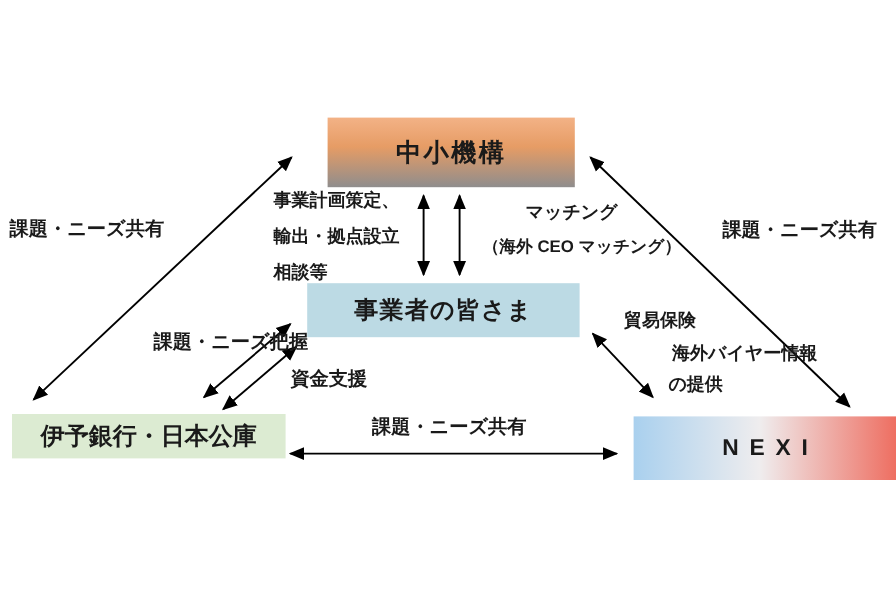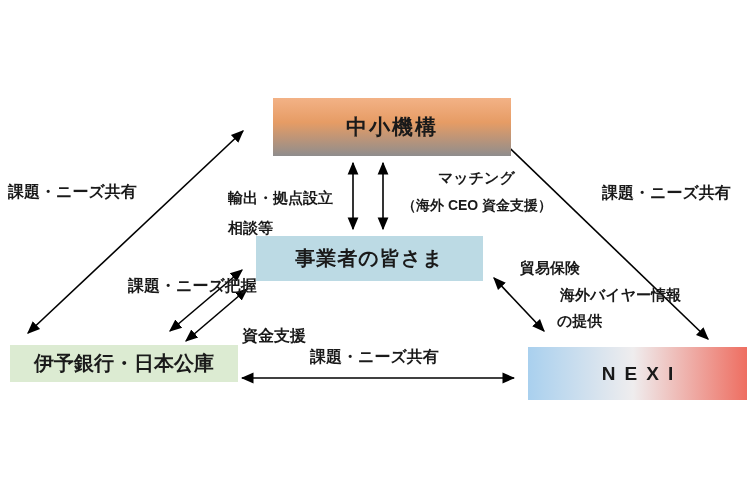--- a/index.html
+++ b/index.html
@@ -10,21 +10,21 @@
     font-family:"Liberation Sans","DejaVu Sans",sans-serif;
     overflow:hidden;
   }
   .node{
     position:absolute;
     display:flex;align-items:center;justify-content:center;
     font-weight:bold;color:var(--text);
     text-align:center;
   }
   .node-chusho{
-    left:273px;top:98px;width:238px;height:58px;
+    left:273px;top:98px;width:206px;height:58px;
     background:linear-gradient(180deg,var(--chusho_top) 0%,var(--chusho_mid) 42%,var(--chusho_bottom) 100%);
     font-size:21px;letter-spacing:2px;
   }
   .node-jigyosha{
     left:256px;top:236px;width:227px;height:45px;
     background:var(--jigyosha_fill);
     font-size:20px;letter-spacing:1px;
   }
   .node-iyobank{
     left:10px;top:345px;width:228px;height:37px;
@@ -66,31 +66,32 @@
       <line x1="242" y1="378" x2="514" y2="378" marker-start="url(#ah)" marker-end="url(#ah)"></line>
     </svg>
 
   <div class="node node-chusho">中小機構</div>
   <div class="node node-jigyosha">事業者の皆さま</div>
   <div class="node node-iyobank">伊予銀行・日本公庫</div>
   <div class="node node-nexi">NEXI</div>
 
   <div class="lbl" style="left:8px;top:183px;">課題・ニーズ共有</div>
 
+  <div class="lbl small" style="left:228px;top:160px;">事業計画策定、</div>
   <div class="lbl small" style="left:228px;top:190px;">輸出・拠点設立</div>
   <div class="lbl small" style="left:228px;top:220px;">相談等</div>
 
   <div class="lbl small" style="left:438px;top:170px;">マッチング</div>
-  <div class="lbl small" style="left:402px;top:198px;font-size:14px;">（海外 CEO 資金支援）</div>
+  <div class="lbl small" style="left:402px;top:198px;font-size:14px;">（海外 CEO マッチング）</div>
 
   <div class="lbl" style="left:602px;top:184px;">課題・ニーズ共有</div>
 
   <div class="lbl" style="left:84px;top:277px;margin-left:44px;">課題・ニーズ把握</div>
 
-  <div class="lbl" style="left:242px;top:308px;margin-top:19px;">資金支援</div>
+  <div class="lbl" style="left:242px;top:308px;">資金支援</div>
 
   <div class="lbl small" style="left:520px;top:260px;">貿易保険</div>
   <div class="lbl small" style="left:546px;top:287px;margin-left:14px;">海外バイヤー情報</div>
   <div class="lbl small" style="left:557px;top:313px;">の提供</div>
 
   <div class="lbl" style="left:310px;top:348px;">課題・ニーズ共有</div>
 
 </div>
 
 </body></html>

